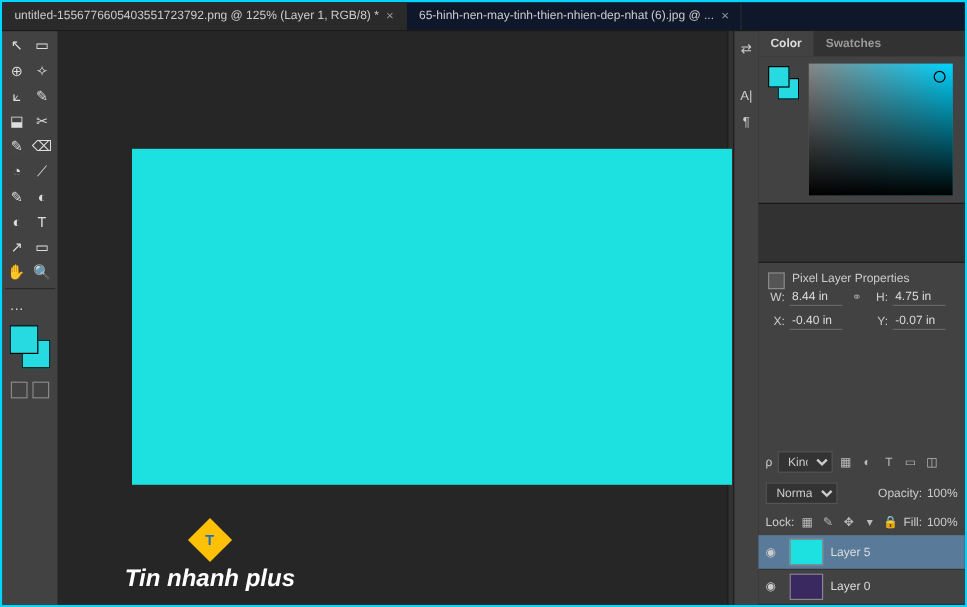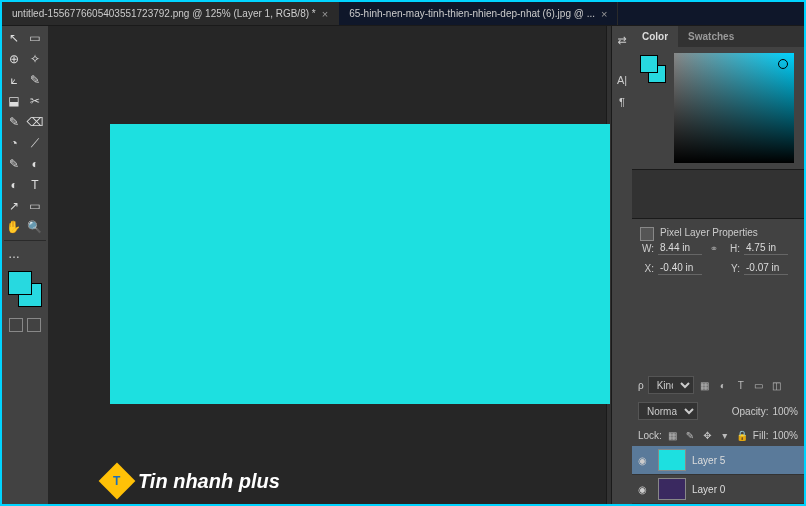--- a/index.html
+++ b/index.html
@@ -13,21 +13,21 @@
 .tools{width:46px;background:#424242;display:flex;flex-wrap:wrap;padding:2px;gap:1px;align-content:start;}
 .tool{width:20px;height:20px;background:#424242;display:flex;align-items:center;justify-content:center;color:#ddd;font-size:12px;cursor:pointer;border:1px solid transparent;}
 .sep{width:42px;height:1px;background:#2a2a2a;margin:2px 0;}
 .swbox{width:42px;height:42px;position:relative;margin-top:4px;}
 .sw-fg{position:absolute;width:24px;height:24px;background:#27d9e0;border:1px solid #000;top:2px;left:4px;}
 .sw-bg{position:absolute;width:24px;height:24px;background:#27d9e0;border:1px solid #000;top:14px;left:14px;}
 .sm{width:42px;display:flex;justify-content:center;gap:4px;margin-top:6px;}
 .sm-box{width:14px;height:14px;border:1px solid #888;background:#424242;}
 .canvas-area{flex:1;background:#262626;position:relative;}
 .canvas{position:absolute;top:98px;left:62px;width:500px;height:280px;background:#1de0e0;}
-.wm{position:absolute;bottom:10px;left:56px;display:flex;align-items:center;gap:8px;}
+.wm{position:absolute;bottom:10px;left:56px;display:flex;align-items:center;gap:8px;flex-direction:column;}
 .wm-ico{width:26px;height:26px;background:#ffc107;transform:rotate(45deg);display:flex;align-items:center;justify-content:center;}
 .wm-ico::after{content:"T";transform:rotate(-45deg);color:#1e6fb8;font-weight:bold;font-size:12px;}
 .wm-txt{color:#fff;font-size:20px;font-weight:bold;font-style:italic;}
 .vsep{width:6px;background:#323232;border-left:1px solid #1a1a1a;border-right:1px solid #1a1a1a;}
 .vbtns{width:20px;background:#424242;display:flex;flex-direction:column;gap:6px;padding:6px 2px;align-items:center;}
 .vbtn{width:16px;height:16px;color:#ccc;font-size:11px;display:flex;align-items:center;justify-content:center;cursor:pointer;}
 .panels{width:172px;background:#424242;display:flex;flex-direction:column;}
 .ptabs{display:flex;background:#323232;font-size:10px;}
 .ptab{padding:5px 10px;color:#999;cursor:pointer;font-weight:bold;}
 .ptab.active{background:#424242;color:#ddd;}

